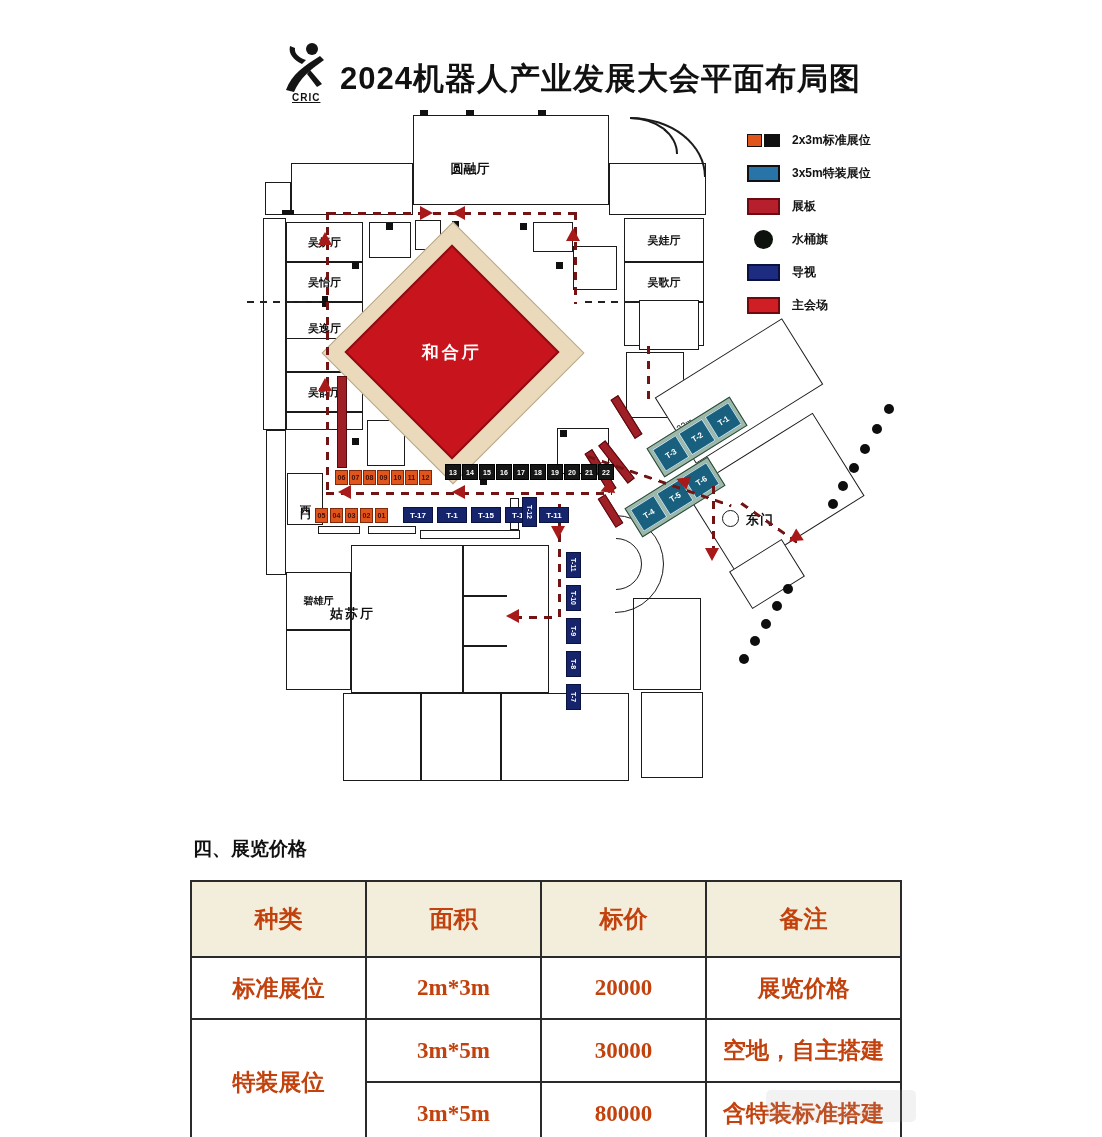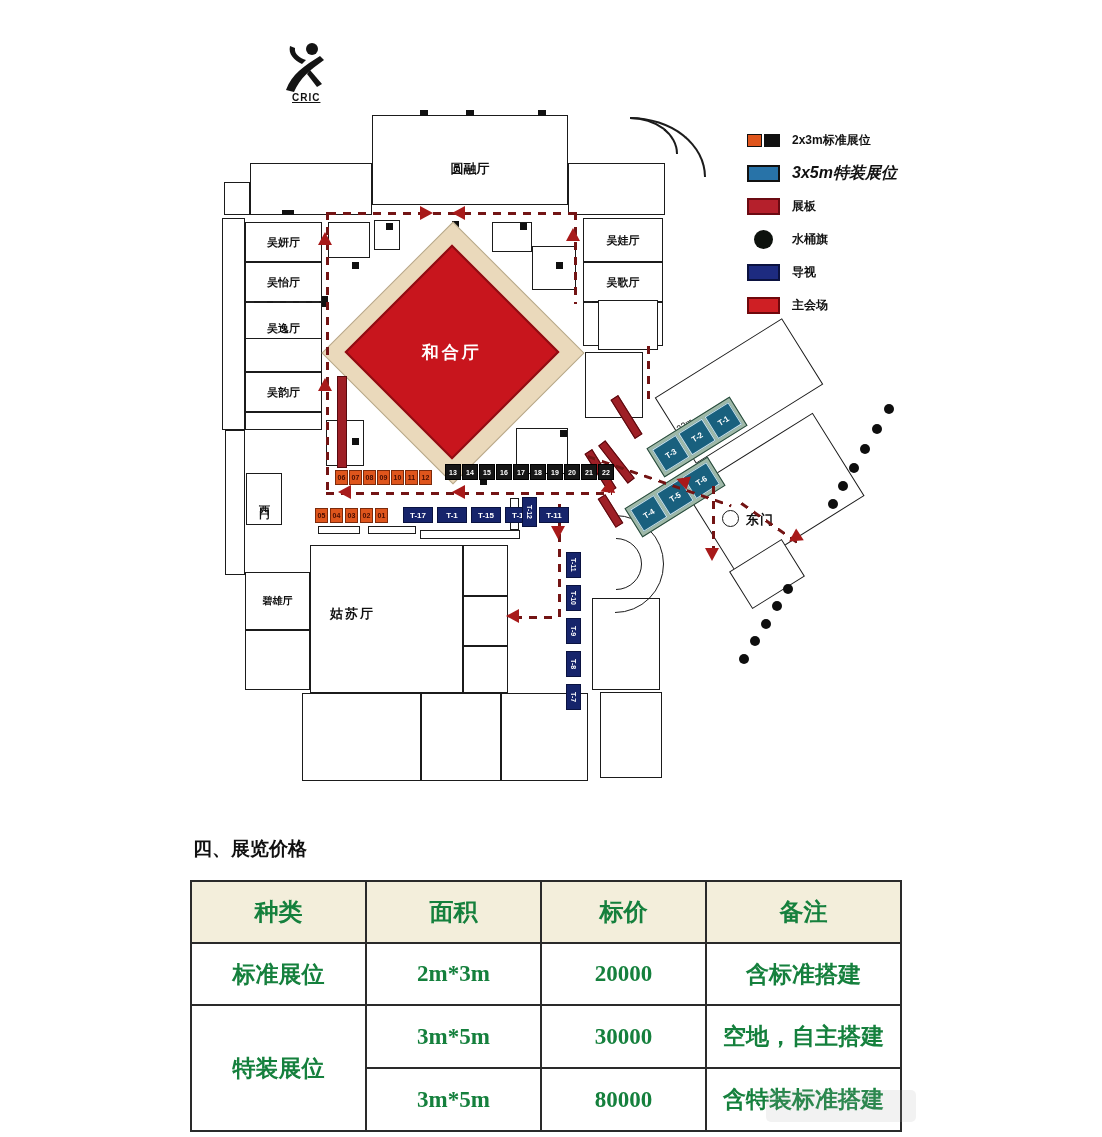--- a/index.html
+++ b/index.html
@@ -1,19 +1,19 @@
 <!DOCTYPE html>
 <html><head>
 <meta charset="utf-8">
 <style>
   html,body{margin:0;padding:0;background:#fff;}
   #app{position:relative;width:1102px;height:1137px;background:#fff;overflow:hidden;
        font-family:"Liberation Sans","DejaVu Sans",sans-serif;color:#111;}
   .abs{position:absolute;}
-  .wall{position:absolute;background:#fff;border:1.5px solid #1b1b1b;box-sizing:border-box;}
+  .wall{position:absolute;background:#fff;border:1.5px solid #1b1b1b;box-sizing:border-box;margin-left:41px;}
   .room{display:flex;align-items:center;justify-content:center;font-size:11px;font-weight:700;}
   .lbl{position:absolute;color:#111;font-weight:700;}
   .dash-h{position:absolute;height:3px;background:repeating-linear-gradient(90deg,#731414 0 8px,transparent 8px 15px);}
   .dash-v{position:absolute;width:3px;background:repeating-linear-gradient(180deg,#731414 0 8px,transparent 8px 15px);}
   .dashk-h{position:absolute;height:2px;background:repeating-linear-gradient(90deg,#222 0 7px,transparent 7px 13px);}
   .arr{position:absolute;width:0;height:0;border:7px solid transparent;}
   .arr.r{border-left:13px solid #a81a1a;border-right:0;}
   .arr.l{border-right:13px solid #a81a1a;border-left:0;}
   .arr.u{border-bottom:13px solid #a81a1a;border-top:0;}
   .arr.d{border-top:13px solid #a81a1a;border-bottom:0;}
@@ -35,50 +35,51 @@
   .rwall{position:absolute;background:#fff;border:1.5px solid #1b1b1b;box-sizing:border-box;transform:rotate(-32deg);}
   .arcTR{position:absolute;border:2px solid #1b1b1b;border-left:none;border-bottom:none;border-radius:0 100% 0 0;}
   .halfc{position:absolute;border:1.5px solid #1b1b1b;border-radius:50%;clip-path:polygon(50% 0,100% 0,100% 100%,50% 100%);}
   .plat{position:absolute;background:#fff;border:1.5px solid #1b1b1b;box-sizing:border-box;}
   .legend-row{display:flex;align-items:center;gap:12px;height:33px;}
   .sw{box-sizing:border-box;}
   
   .ptable{position:absolute;left:190px;top:880px;border-collapse:collapse;table-layout:fixed;
           font-family:"Liberation Serif","DejaVu Serif",serif;}
   .ptable td,.ptable th{border:2.5px solid #2a2a2a;text-align:center;vertical-align:middle;
-          font-size:23px;font-weight:700;color:#15803d;padding:1px;}
+          font-size:23px;font-weight:700;color:#c2410c;padding:8px;}
   .ptable th{background:#f3eedb;height:58px;font-size:24px;}
   .wm{position:absolute;left:766px;top:1090px;width:150px;height:32px;background:rgba(175,175,175,.16);border-radius:5px;}
 </style>
 </head>
 <body>
 
 <div id="app">
 
   <div class="abs" style="left:276px;top:40px;width:58px;height:68px;text-decoration:underline;">
     <svg width="58" height="54" viewBox="0 0 58 54">
       <circle cx="36" cy="9" r="6" fill="#141414"></circle>
       <path d="M10 50 C16 34 28 26 44 16 L48 20 C34 30 24 38 18 52 Z" fill="#141414"></path>
       <path d="M26 24 C18 20 12 14 14 6 L19 8 C18 14 24 18 30 20 Z" fill="#141414"></path>
       <path d="M34 30 L46 44 L41 47 L31 34 Z" fill="#141414"></path>
     </svg>
     <div style="font-size:10px;font-weight:800;letter-spacing:1px;margin-left:16px;margin-top:-6px;">CRIC</div>
   </div>
+  <div class="lbl" style="left:340px;top:58px;font-size:31px;font-weight:900;letter-spacing:1px;">2024机器人产业发展大会平面布局图</div>
 
   <div class="abs" style="left:747px;top:124px;">
     <div class="legend-row">
       <span style="display:flex;gap:2px;">
         <span class="sw" style="width:15px;height:13px;background:#df551c;border:1.5px solid #111;"></span>
         <span class="sw" style="width:16px;height:13px;background:#111;"></span>
       </span>
       <span style="font-size:12px;font-weight:700;">2x3m标准展位</span>
     </div>
     <div class="legend-row">
       <span class="sw" style="width:33px;height:17px;background:#2873a8;border:2px solid #111;"></span>
-      <span style="font-size:16px;font-weight:700;font-style:italic;">3x5m特装展位</span>
+      <span style="font-size:12px;font-weight:700;">3x5m特装展位</span>
     </div>
     <div class="legend-row">
       <span class="sw" style="width:33px;height:17px;background:#b5202c;border:2px solid #6b0a12;"></span>
       <span style="font-size:12px;font-weight:700;">展板</span>
     </div>
     <div class="legend-row">
       <span class="sw" style="width:19px;height:19px;border-radius:50%;background:#0d120d;margin:0 7px;"></span>
       <span style="font-size:12px;font-weight:700;">水桶旗</span>
     </div>
     <div class="legend-row">
@@ -304,21 +305,21 @@
         <tr>
       <th>种类</th>
       <th>面积</th>
       <th>标价</th>
       <th>备注</th>
     </tr>
     <tr style="height:62px;">
       <td>标准展位</td>
       <td>2m*3m</td>
       <td>20000</td>
-      <td>含标准搭建</td>
+      <td>展览价格</td>
     </tr>
     <tr style="height:63px;">
       <td rowspan="2">特装展位</td>
       <td>3m*5m</td>
       <td>30000</td>
       <td>空地，自主搭建</td>
     </tr>
     <tr style="height:63px;">
       <td>3m*5m</td>
       <td>80000</td>

